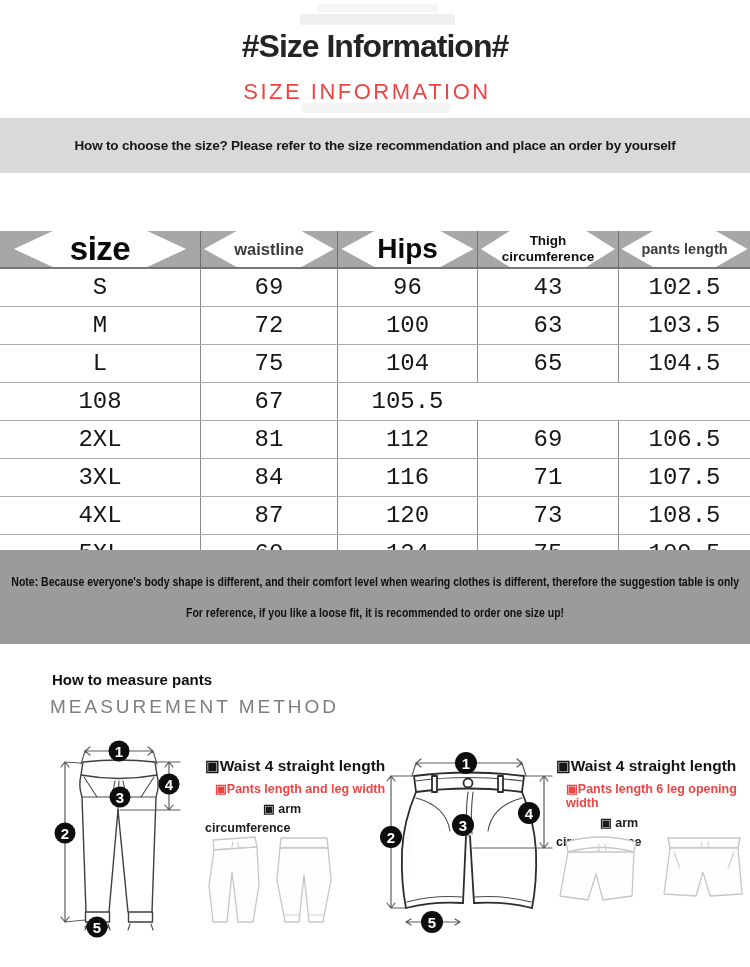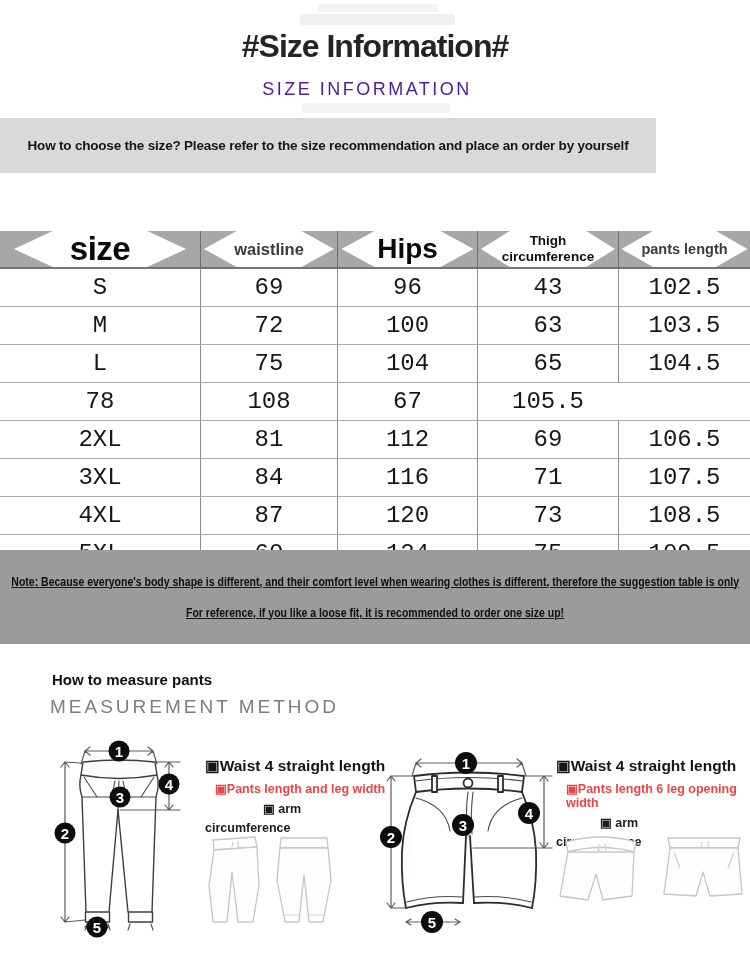--- a/index.html
+++ b/index.html
@@ -12,26 +12,26 @@
   
   .wm{position:absolute;border-radius:2px;}
 
   
   .title{
     left:0;top:28px;width:750px;text-align:center;
     font-size:32px;font-weight:700;letter-spacing:-1px;color:#242424;
   }
   .subtitle{
     left:0;top:79px;width:734px;text-align:center;
-    font-size:18px;letter-spacing:2.5px;color:#4c1d95;
+    font-size:22px;letter-spacing:2.5px;color:#ef4444;
   }
 
   
   .instruction-bar{
-    left:0;top:118px;width:656px;height:55px;background:#d9d9d9;
+    left:0;top:118px;width:750px;height:55px;background:#d9d9d9;
     display:flex;align-items:center;justify-content:center;
   }
   .instruction-bar .txt{
     font-size:13.5px;font-weight:700;color:#161616;letter-spacing:-0.2px;
   }
 
   
   .size-table{left:0;top:196px;width:750px;border-bottom:2px solid #8f8f8f;}
   .st-header{
     display:grid;grid-template-columns:200px 137px 140px 141px 132px;
@@ -61,21 +61,21 @@
   .st-row + .st-row{border-top:1px solid #ababab;}
   .st-cell{
     display:flex;align-items:center;justify-content:center;
     font-family:"Liberation Mono",monospace;font-size:24px;color:#171717;
   }
   .st-cell + .st-cell{border-left:1px solid #8c8c8c;}
 
   
   .note-block{
     left:0;top:550px;width:750px;height:94px;background:#9b9b9b;
-    display:flex;flex-direction:column;align-items:center;justify-content:center;gap:17px;text-decoration:underline;
+    display:flex;flex-direction:column;align-items:center;justify-content:center;gap:17px;
   }
   .note-line{font-size:12.5px;font-weight:700;color:#101010;white-space:nowrap;transform:scaleX(0.84);transform-origin:50% 50%;}
 
   
   .measure-heading{left:52px;top:671px;font-size:15px;font-weight:700;color:#111;}
   .measure-subheading{left:50px;top:696px;font-size:19px;color:#7e7e7e;letter-spacing:3px;}
 
   .anno{position:absolute;width:200px;}
   .anno .l1{font-size:15.5px;font-weight:700;color:#151515;margin:0 0 6px 0;}
   .anno .l2{font-size:12.5px;font-weight:700;color:#ef4444;margin:0 0 5px 10px;}
@@ -148,21 +148,20 @@
       <div class="st-cell">103.5</div>
     </div>
     <div class="st-row">
       <div class="st-cell">L</div>
       <div class="st-cell">75</div>
       <div class="st-cell">104</div>
       <div class="st-cell">65</div>
       <div class="st-cell">104.5</div>
     </div>
     <div class="st-row">
-      <div class="st-cell">78</div>
       <div class="st-cell">108</div>
       <div class="st-cell">67</div>
       <div class="st-cell">105.5</div>
     </div>
     <div class="st-row">
       <div class="st-cell">2XL</div>
       <div class="st-cell">81</div>
       <div class="st-cell">112</div>
       <div class="st-cell">69</div>
       <div class="st-cell">106.5</div>

